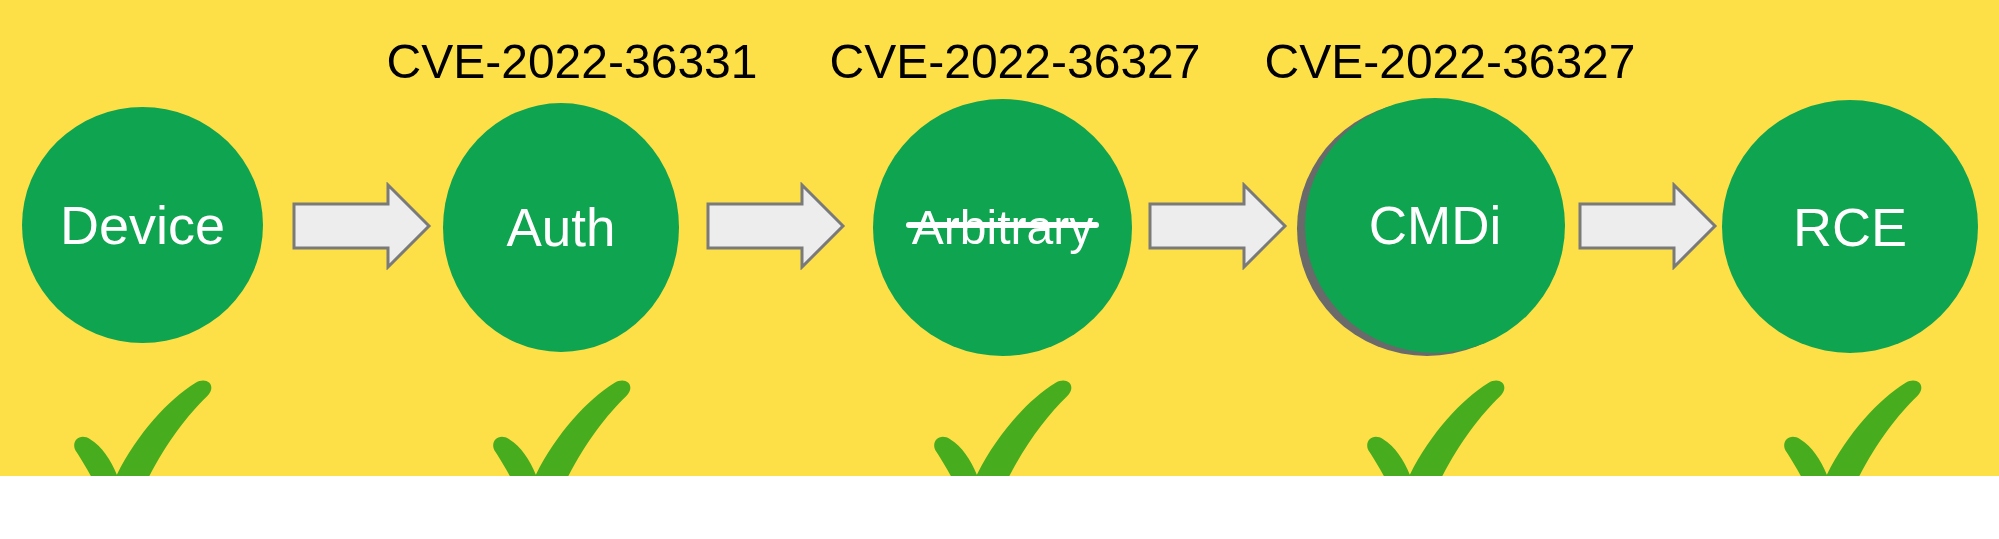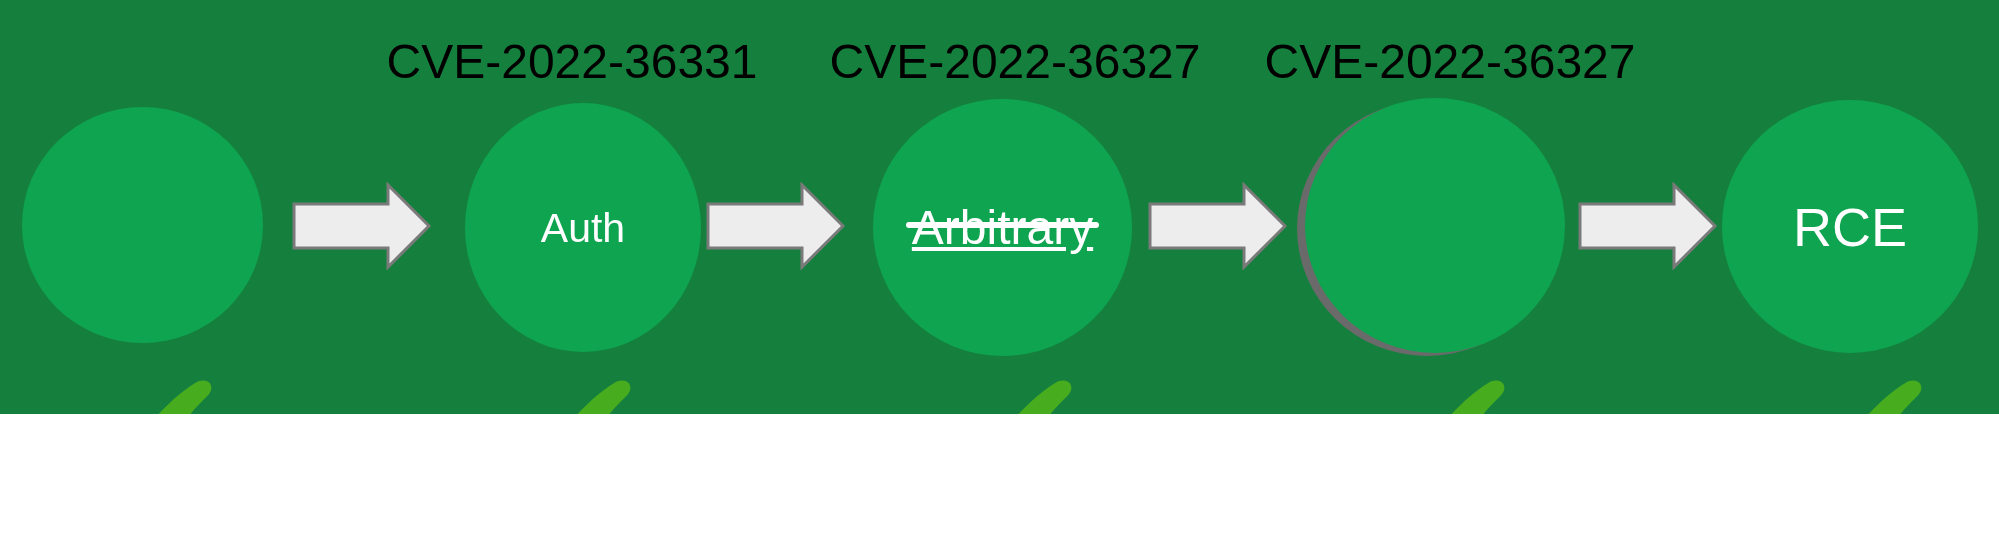--- a/index.html
+++ b/index.html
@@ -1,20 +1,20 @@
 <!DOCTYPE html>
 <html><head>
 <meta charset="utf-8">
 <style>
   html, body { margin: 0; padding: 0; background: #ffffff; }
   .stage {
     position: relative;
     width: 1999px;
-    height: 414px;
-    background: #15803d;
+    height: 476px;
+    background: #fde047;
     overflow: hidden;
     font-family: "Liberation Sans", "DejaVu Sans", sans-serif;
   }
 
   
   .cve-label {
     position: absolute;
     top: 36px;
     transform: translateX(-50%);
     font-size: 48px;
@@ -34,22 +34,22 @@
     color: #ffffff;
     display: flex;
     flex-direction: column;
     align-items: center;
     justify-content: center;
     text-align: center;
     z-index: 2;
   }
   .circle span { display: block; white-space: nowrap; }
   .c1 { left: 22px;   top: 107px; width: 241px; height: 236px; font-size: 54px; line-height: 74px; }
-  .c2 { left: 465px;  top: 103px; width: 236px; height: 249px; font-size: 41px; line-height: 74px; }
-  .c3 { left: 873px;  top: 99px;  width: 259px; height: 257px; font-size: 48px; line-height: 63px; text-decoration: underline; }
+  .c2 { left: 443px;  top: 103px; width: 236px; height: 249px; font-size: 53px; line-height: 74px; }
+  .c3 { left: 873px;  top: 99px;  width: 259px; height: 257px; font-size: 48px; line-height: 63px; }
   .c4 { left: 1305px; top: 98px;  width: 260px; height: 255px; font-size: 53px; line-height: 74px; }
   .c5 { left: 1722px; top: 100px; width: 256px; height: 253px; font-size: 54px; line-height: 74px; }
 
   
   .shadow-circle {
     position: absolute;
     left: 1297px; top: 101px;
     width: 260px; height: 255px;
     border-radius: 50%;
     background: #6a6a6a;
@@ -101,31 +101,33 @@
 
 <div class="stage">
 
   <div class="cve-label cve-1">CVE-2022-36331</div>
   <div class="cve-label cve-2">CVE-2022-36327</div>
   <div class="cve-label cve-3">CVE-2022-36327</div>
 
   <div class="shadow-circle"></div>
 
   <div class="circle c1">
+    <span>Device</span>
   </div>
 
   <div class="circle c2">
     <span>Auth</span>
   </div>
 
   <div class="circle c3">
     <span class="strike">Arbitrary</span>
   </div>
 
   <div class="circle c4">
+    <span>CMDi</span>
   </div>
 
   <div class="circle c5">
     <span>RCE</span>
   </div>
 
   <svg class="arrow a1" viewBox="0 0 140 88" preserveAspectRatio="none">
     <polygon points="2,22 96,22 96,3 137,44 96,85 96,66 2,66" fill="#ededed" stroke="#7a7a7a" stroke-width="3" stroke-linejoin="miter"></polygon>
   </svg>
   <svg class="arrow a2" viewBox="0 0 140 88" preserveAspectRatio="none">

